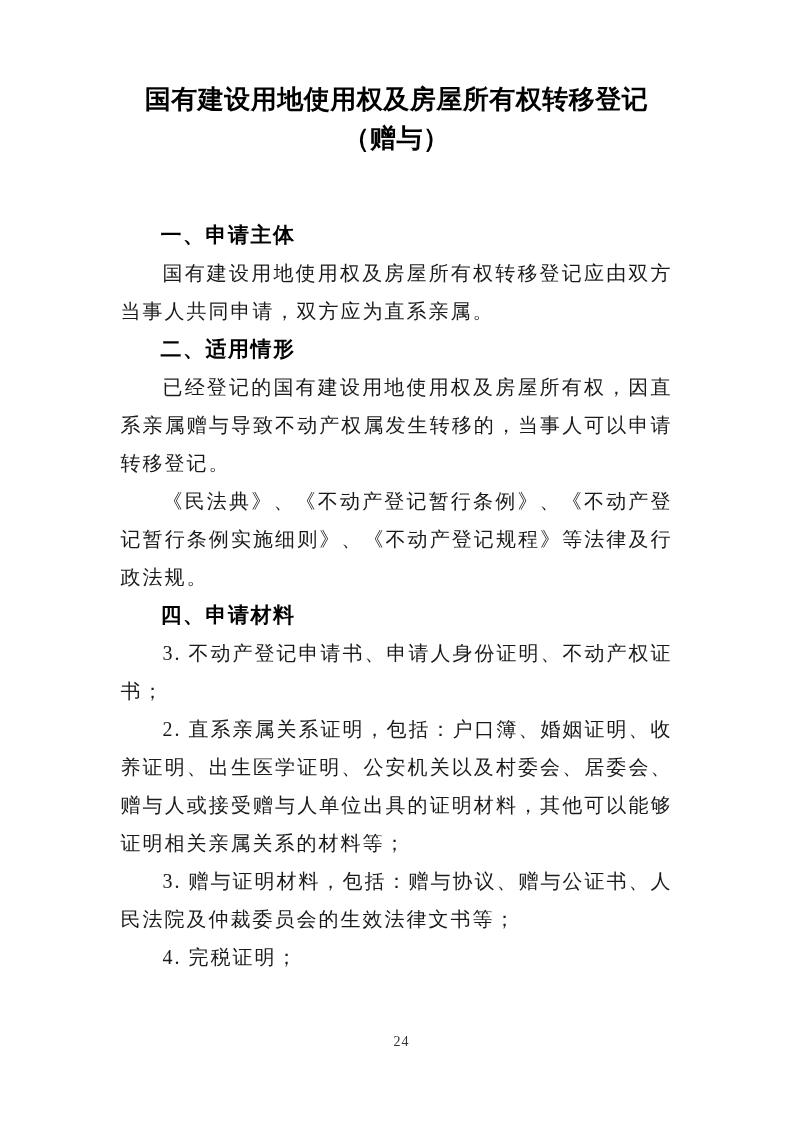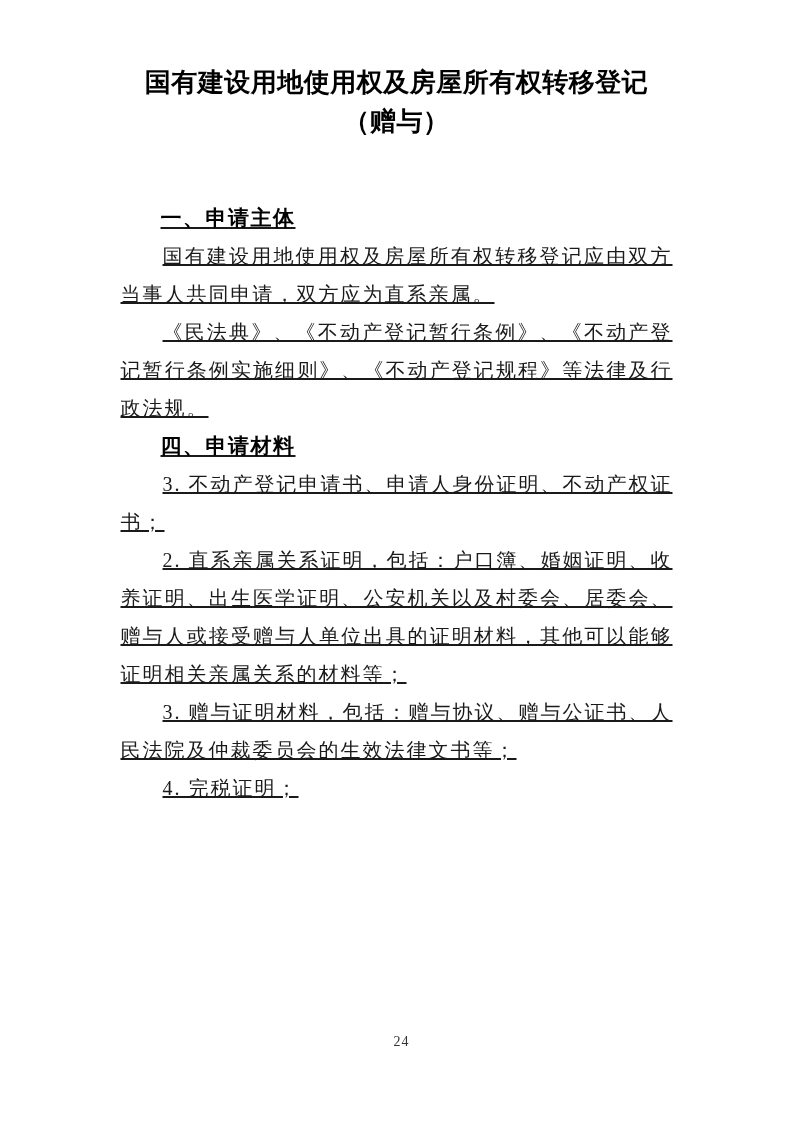--- a/index.html
+++ b/index.html
@@ -13,21 +13,21 @@
     font-family: "Liberation Serif", serif;
     color: #1a1a1a;
     overflow: hidden;
   }
   .page {
     position: relative;
     box-sizing: border-box;
     width: 793px;
     height: 1122px;
     background: #ffffff;
-    padding-top: 63px;
+    padding-top: 80px;
   }
   .doc-title {
     margin: 0;
     text-align: center;
     font-family: "Liberation Serif", serif;
     font-weight: bold;
     font-size: 26px;
     line-height: 39px;
     letter-spacing: 0.5px;
     color: #000000;
@@ -35,21 +35,20 @@
   .title-line {
     display: block;
   }
   .body-text {
     width: 552px;
     margin: 58px auto 12px auto;
     font-size: 20px;
     line-height: 38px;
     letter-spacing: 2px;
     text-align: justify;
-    text-decoration: underline;
   }
   .sec-heading {
     margin: 0;
     font-family: "Liberation Sans", sans-serif;
     font-weight: bold;
     font-size: 21px;
     line-height: 38px;
     letter-spacing: 1.5px;
     text-indent: 40px;
     color: #000000;
@@ -81,20 +80,24 @@
     <span class="title-line">（赠与）</span>
   </h1>
 
   <div class="body-text">
 
     <section>
       <h2 class="sec-heading">一、申请主体</h2>
       <p class="para">国有建设用地使用权及房屋所有权转移登记应由双方当事人共同申请，双方应为直系亲属。</p>
     </section>
 
+    <section>
+      <h2 class="sec-heading">二、适用情形</h2>
+      <p class="para">已经登记的国有建设用地使用权及房屋所有权，因直系亲属赠与导致不动产权属发生转移的，当事人可以申请转移登记。</p>
+    </section>
 
     <section>
       <p class="para">《民法典》、《不动产登记暂行条例》、《不动产登记暂行条例实施细则》、《不动产登记规程》等法律及行政法规。</p>
     </section>
 
     <section>
       <h2 class="sec-heading">四、申请材料</h2>
       <p class="para">3. 不动产登记申请书、申请人身份证明、不动产权证书；</p>
       <p class="para">2. 直系亲属关系证明，包括：户口簿、婚姻证明、收养证明、出生医学证明、公安机关以及村委会、居委会、赠与人或接受赠与人单位出具的证明材料，其他可以能够证明相关亲属关系的材料等；</p>
       <p class="para">3. 赠与证明材料，包括：赠与协议、赠与公证书、人民法院及仲裁委员会的生效法律文书等；</p>

